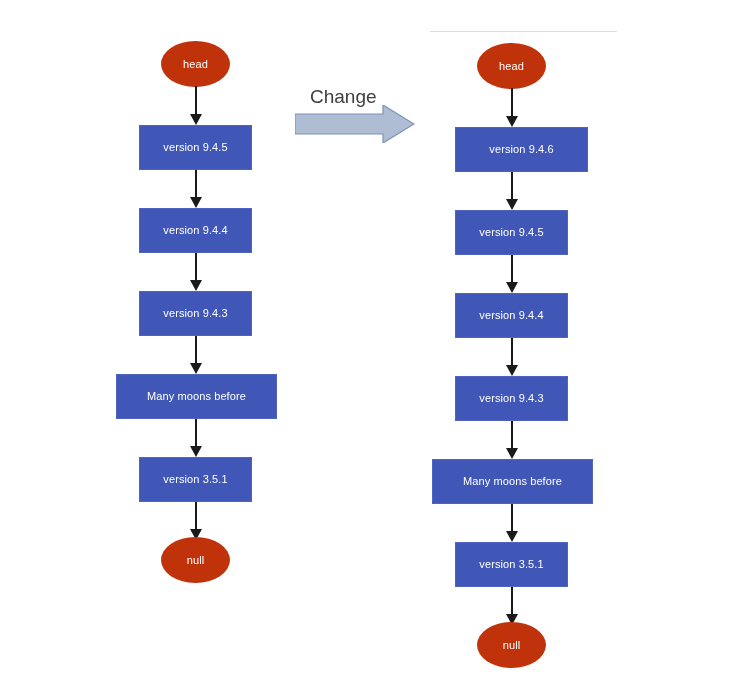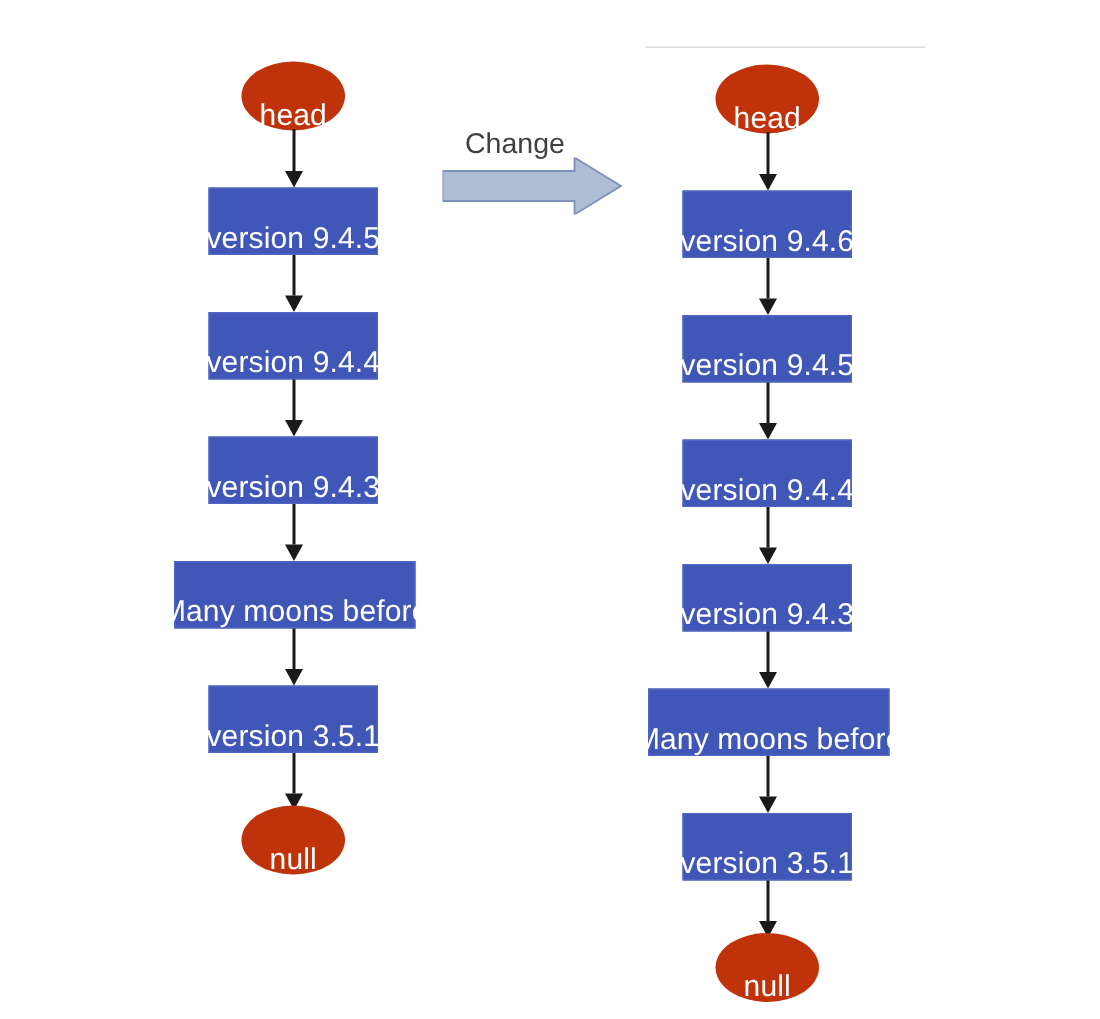--- a/index.html
+++ b/index.html
@@ -18,24 +18,24 @@
     height: 679px;
     background: #ffffff;
     overflow: hidden;
   }
 
   
   .node {
     position: absolute;
     box-sizing: border-box;
     display: flex;
-    align-items: flex-end;
+    align-items: center;
     justify-content: center;
     color: #ffffff;
-    font-size: 20px;
+    font-size: 11px;
     line-height: 1;
     letter-spacing: .1px;
     white-space: nowrap;
     user-select: none;
   }
   .node.box {
     background: #4057B8;
     border: 1px solid #4f63c0;
   }
   .node.ellipse {
@@ -161,21 +161,21 @@
 
   <div class="node ellipse" style="left:477px; top:43px; width:69px; height:46px;">
     <span>head</span>
   </div>
 
   <div class="connector" style="left:505px; top:88px; width:13px; height:39px;">
     <div class="shaft" style="height:28px;"></div>
     <div class="head"></div>
   </div>
 
-  <div class="node box" style="left:455px; top:127px; width:113px; height:45px;">
+  <div class="node box" style="left:455px; top:127px; width:133px; height:45px;">
     <span>version 9.4.6</span>
   </div>
 
   <div class="connector" style="left:505px; top:172px; width:13px; height:38px;">
     <div class="shaft" style="height:27px;"></div>
     <div class="head"></div>
   </div>
 
   <div class="node box" style="left:455px; top:210px; width:113px; height:45px;">
     <span>version 9.4.5</span>

